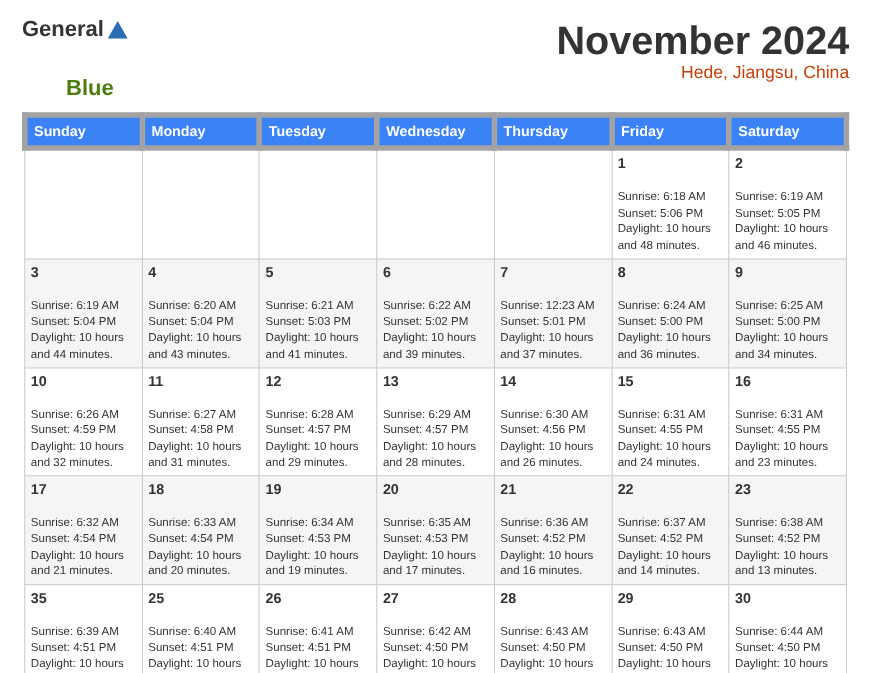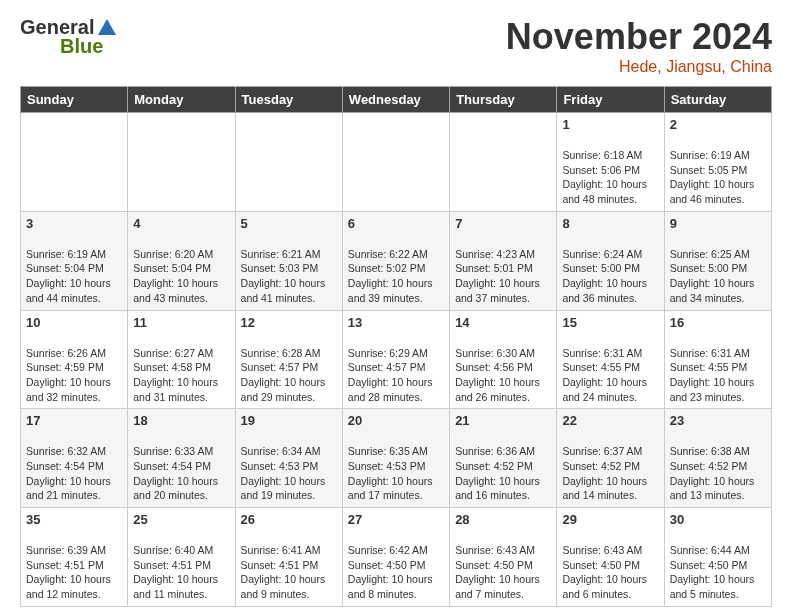--- a/index.html
+++ b/index.html
@@ -17,20 +17,21 @@
     .header {
       display: flex;
       justify-content: space-between;
       align-items: flex-start;
       margin-bottom: 10px;
     }
     .logo-area {
       display: flex;
       flex-direction: column;
       align-items: flex-start;
+      gap: 34px;
     }
     .logo {
       display: flex;
       align-items: center;
       gap: 2px;
     }
     .logo-text-general {
       font-size: 20px;
       font-weight: bold;
       color: #333;
@@ -56,27 +57,27 @@
     .location {
       font-size: 16px;
       color: #c2410c;
     }
     .calendar-table {
       width: 100%;
       border-collapse: collapse;
       font-size: 11px;
     }
     .calendar-table th {
-      background-color: #404040;
+      background-color: #3b82f6;
       color: #fff;
       text-align: left;
       padding: 5px 6px;
       font-size: 13px;
       font-weight: bold;
-      border: 1px solid #a3a3a3;
+      border: 5px solid #a3a3a3;
     }
     .calendar-table td {
       border: 1px solid #ccc;
       vertical-align: top;
       padding: 4px 5px;
       height: 80px;
       width: calc(100% / 7);
       background: #fff;
     }
     .calendar-table tr:nth-child(even) td {
@@ -185,21 +186,21 @@
 Daylight: 10 hours and 41 minutes.</div>
           </td>
           <td>
             <span class="day-number">6</span>
             <div class="day-info">Sunrise: 6:22 AM
 Sunset: 5:02 PM
 Daylight: 10 hours and 39 minutes.</div>
           </td>
           <td>
             <span class="day-number">7</span>
-            <div class="day-info">Sunrise: 4:23 AM
+            <div class="day-info">Sunrise: 12:23 AM
 Sunset: 5:01 PM
 Daylight: 10 hours and 37 minutes.</div>
           </td>
           <td>
             <span class="day-number">8</span>
             <div class="day-info">Sunrise: 6:24 AM
 Sunset: 5:00 PM
 Daylight: 10 hours and 36 minutes.</div>
           </td>
           <td>

